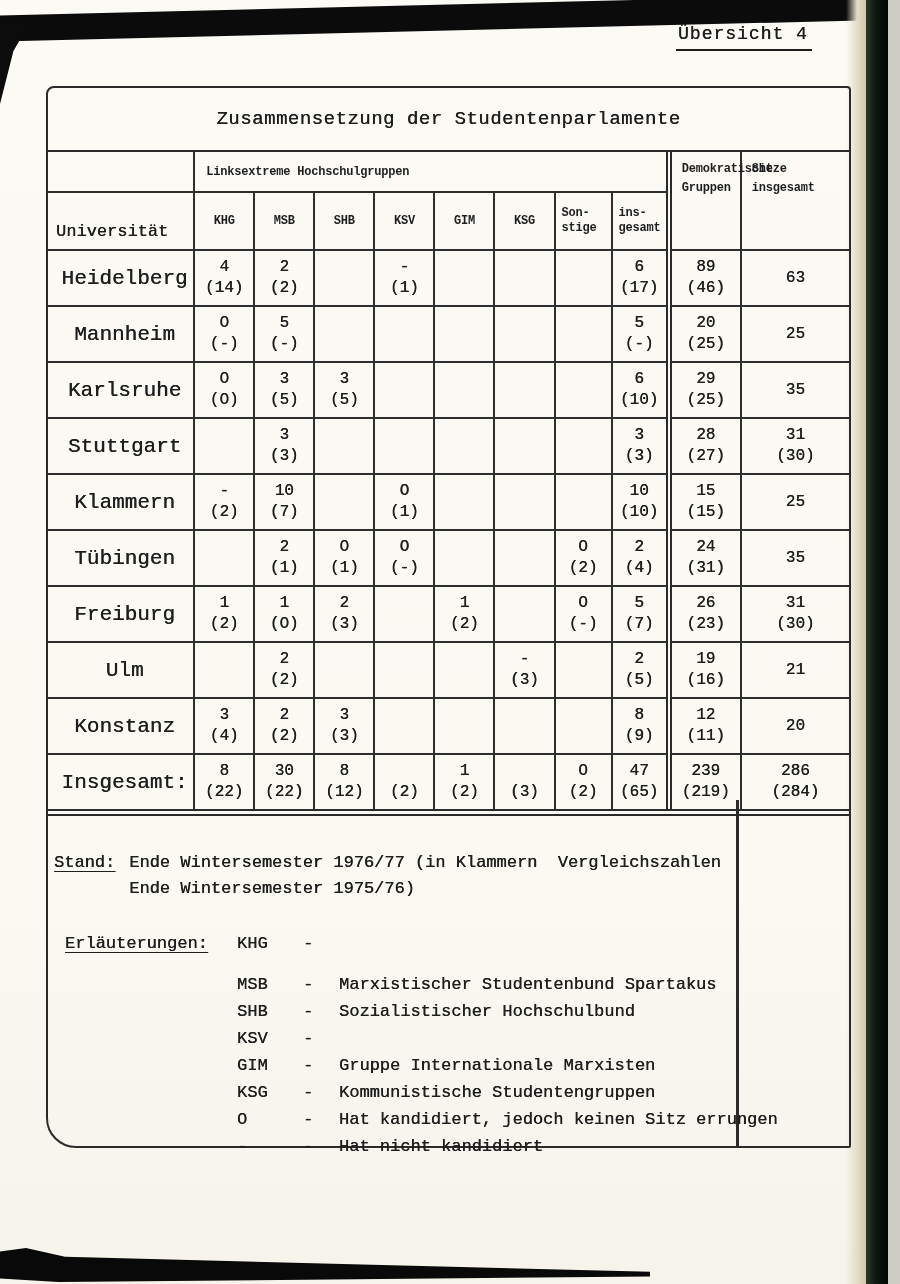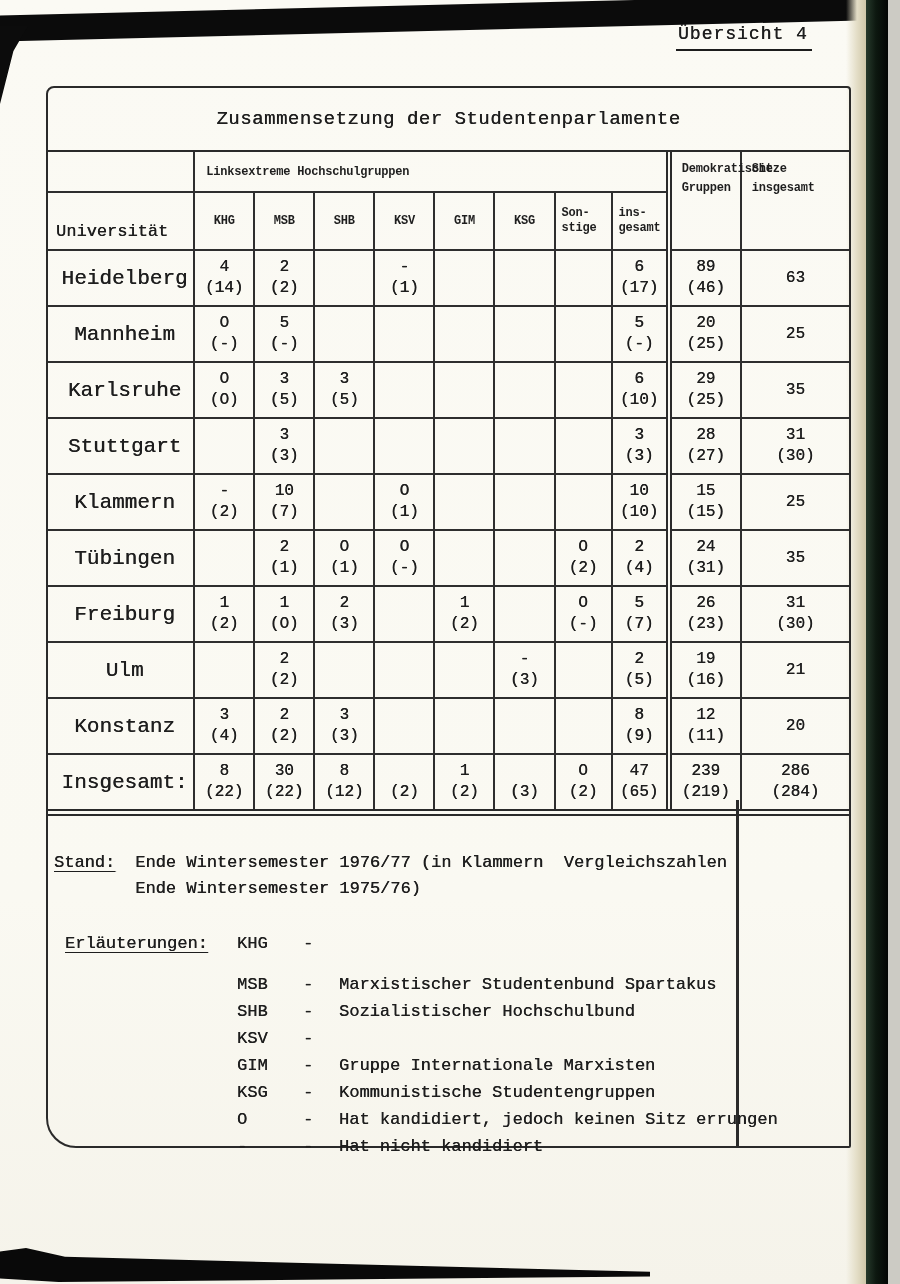--- a/index.html
+++ b/index.html
@@ -76,21 +76,21 @@
   .ptable tbody tr { height:54px; }
   td.univ { text-align:center; padding-left:8px; font-size:21px;
     text-shadow:.3px 0 0 currentColor; }
   .stack { display:flex; flex-direction:column; justify-content:center; align-items:center;
     height:54px; font-size:16px; line-height:21px; text-shadow:.3px 0 0 currentColor; }
   
   .notes { position:absolute; left:0; right:0; top:712px; bottom:0; }
   .notes .vline { position:absolute; left:688px; top:0; bottom:0; width:2.5px; background:#2a2a2a; }
   .txt { font-size:17px; text-shadow:.3px 0 0 currentColor; }
   .ul { text-decoration:underline; text-underline-offset:4px; }
-  .stand { display:flex; margin:50px 8px 0 6px; line-height:26px;gap:6px; }
+  .stand { display:flex; margin:50px 8px 0 6px; line-height:26px; }
   .stand .lbl { margin-right:14px; white-space:nowrap; }
   .stand .lines div { white-space:pre-wrap; }
   .erl { position:relative; margin:30px 0 0 17px; }
   .erl .lbl { position:absolute; left:0; top:0; line-height:24px; }
   .legend { margin-left:172px; }
   .legend .lrow { display:flex; line-height:24px; margin-bottom:3px; }
   .legend .lrow.first { margin-bottom:17px; }
   .legend .code { width:66px; flex:none; }
   .legend .sep  { width:36px; flex:none; }
 </style>

